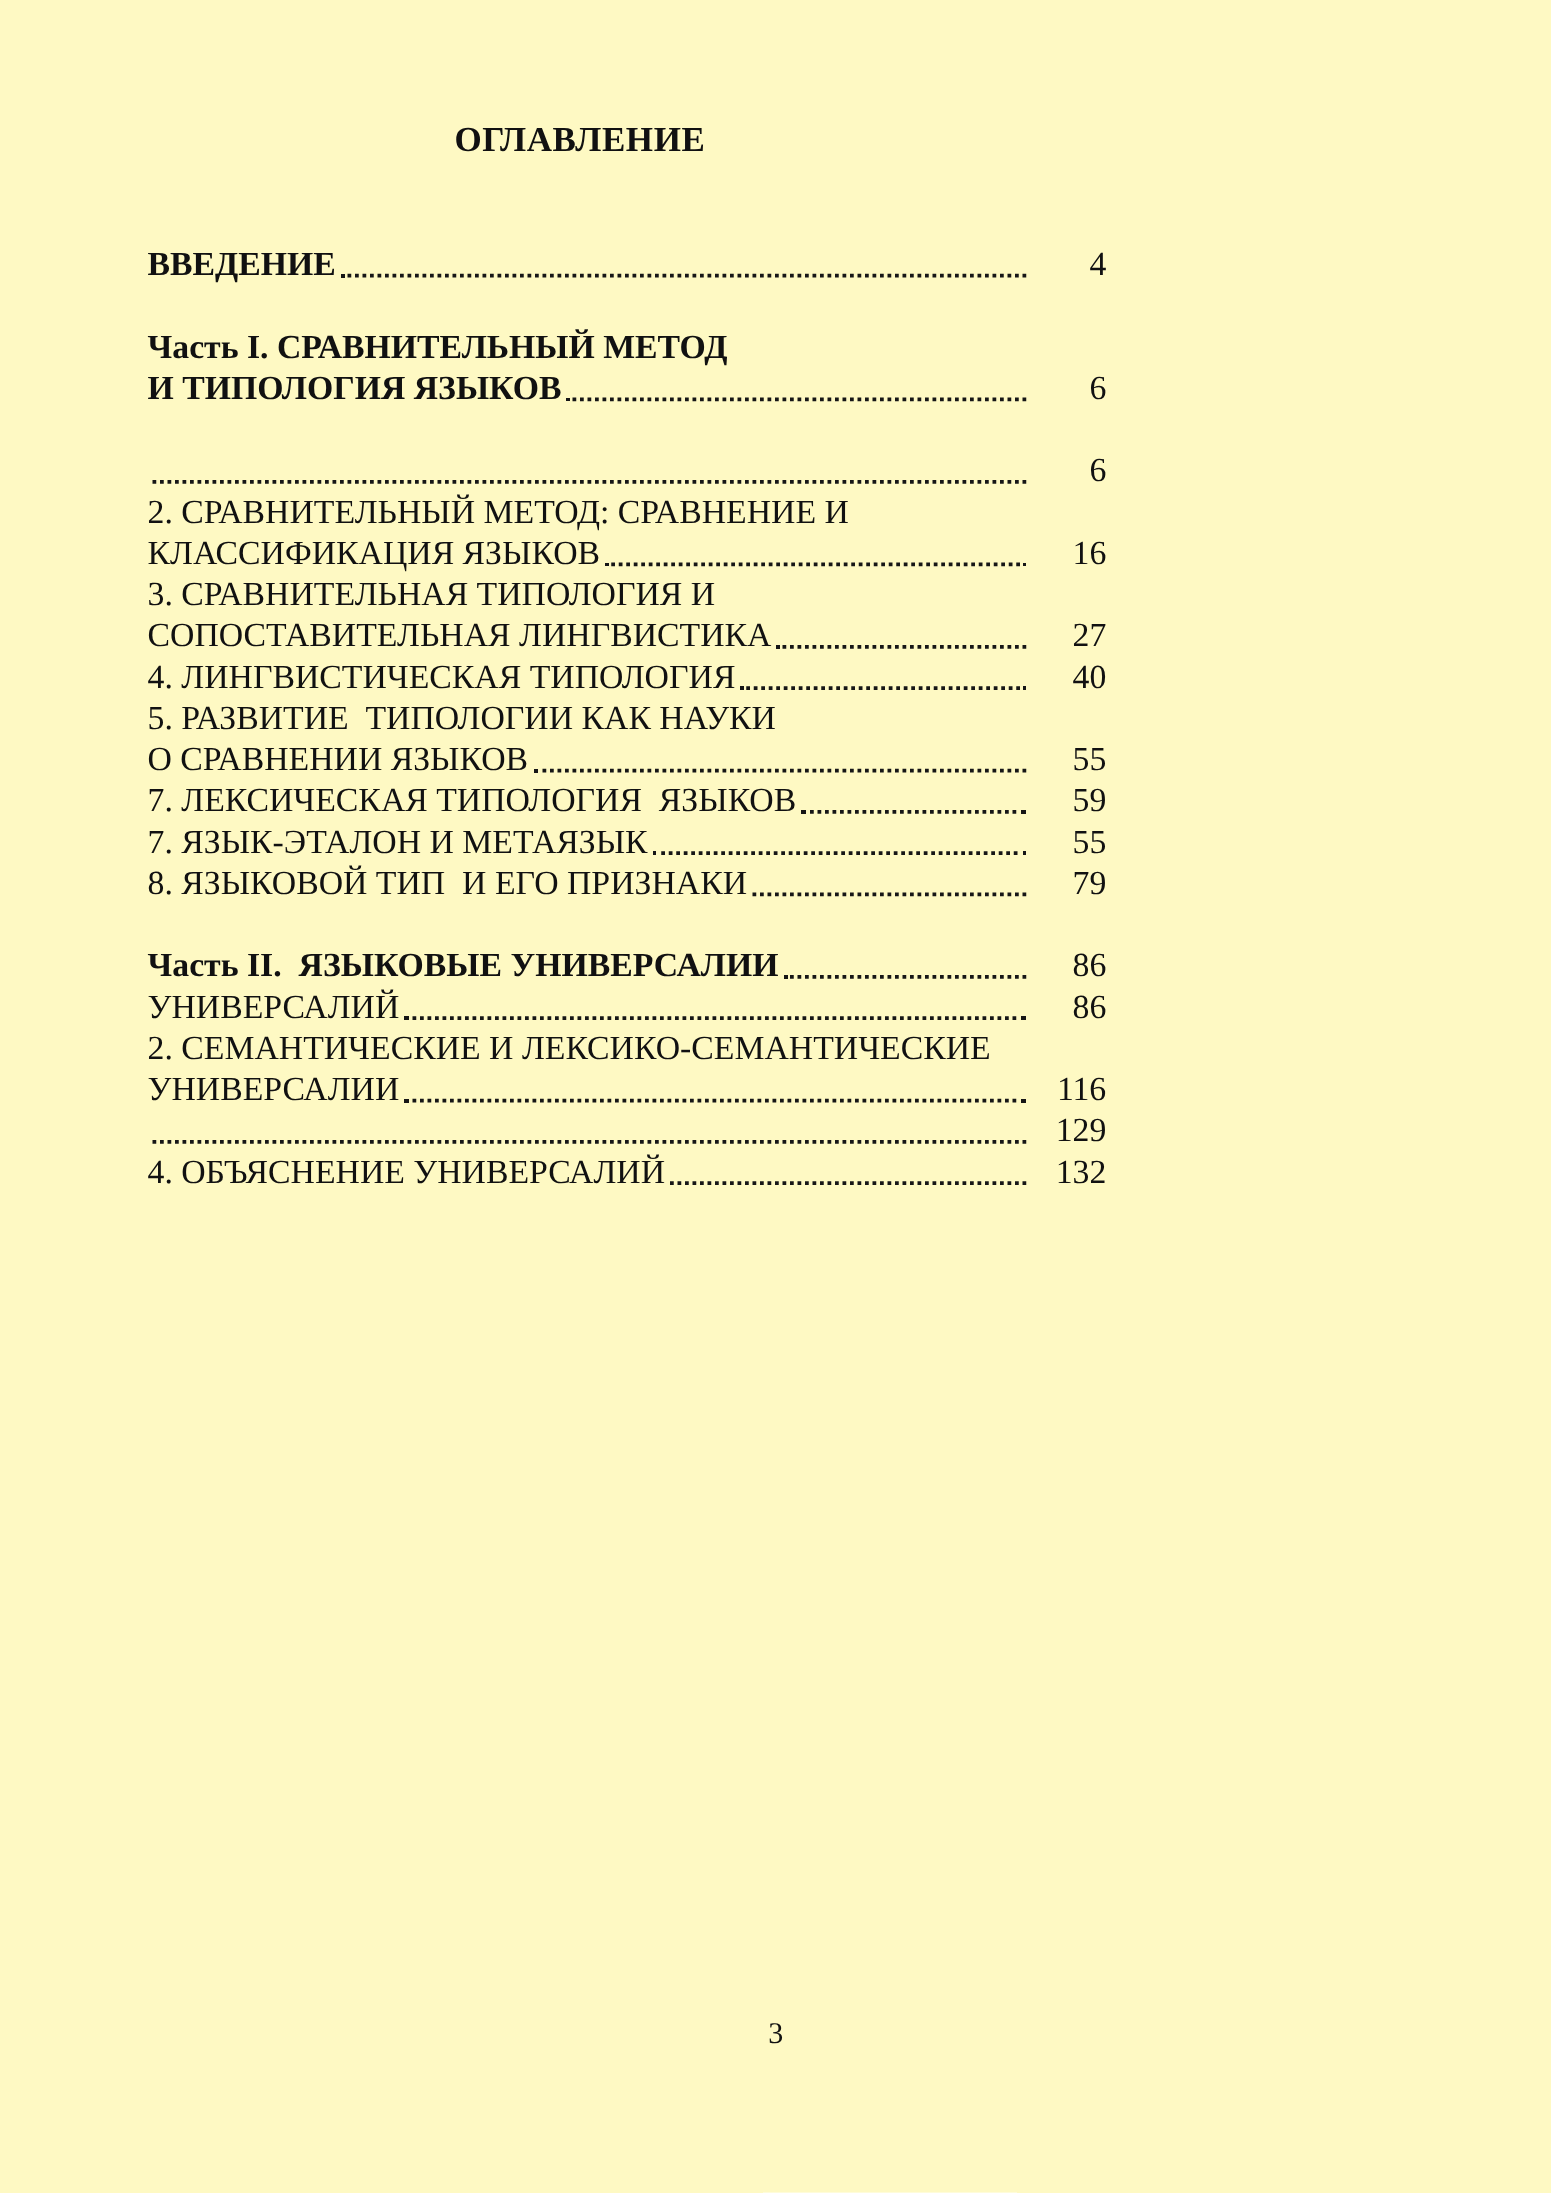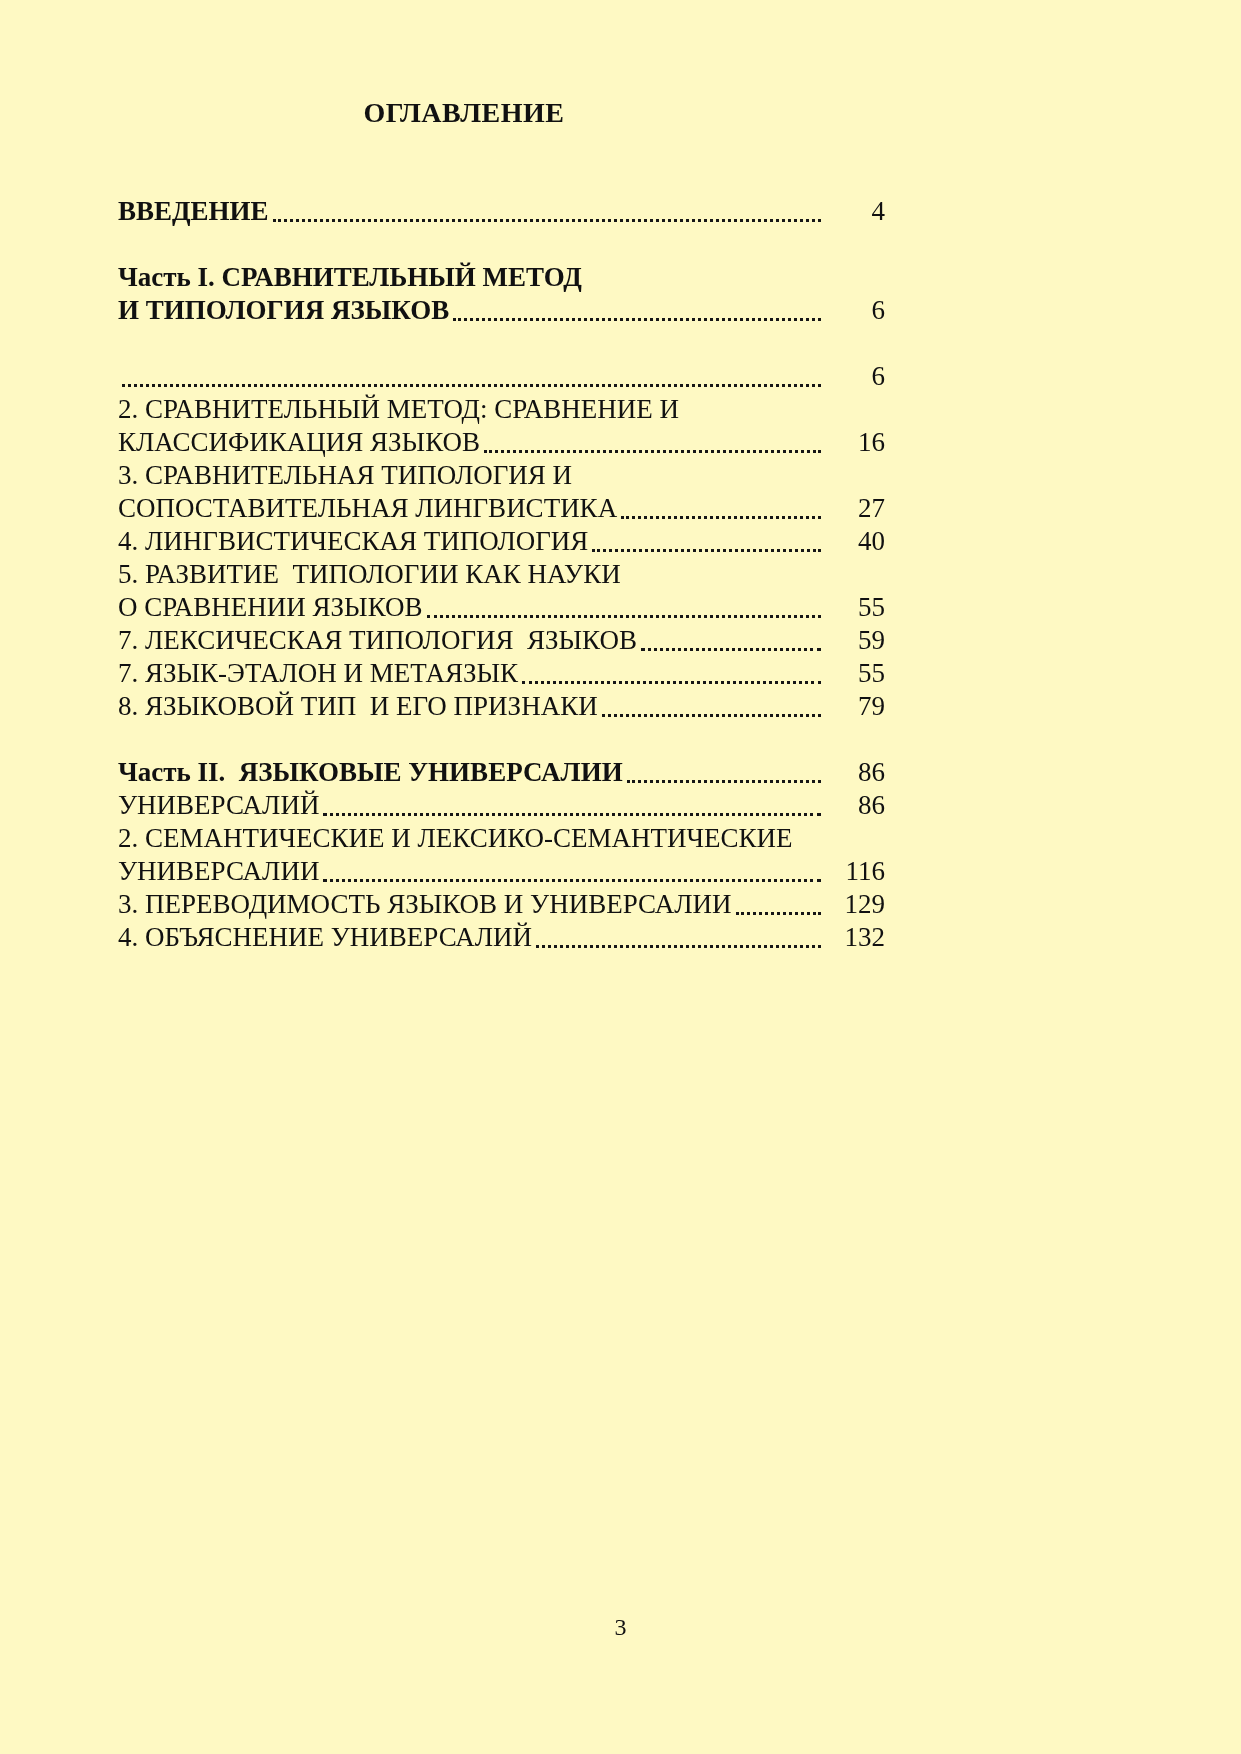--- a/index.html
+++ b/index.html
@@ -96,18 +96,18 @@
         <div class="toc-row"><span class="toc-text">4. ЛИНГВИСТИЧЕСКАЯ ТИПОЛОГИЯ</span><span class="toc-leader"></span><span class="toc-page">40</span></div>
         <div class="toc-row"><span class="toc-text">5. РАЗВИТИЕ  ТИПОЛОГИИ КАК НАУКИ</span></div>
         <div class="toc-row"><span class="toc-text">О СРАВНЕНИИ ЯЗЫКОВ</span><span class="toc-leader"></span><span class="toc-page">55</span></div>
         <div class="toc-row"><span class="toc-text">7. ЛЕКСИЧЕСКАЯ ТИПОЛОГИЯ  ЯЗЫКОВ</span><span class="toc-leader"></span><span class="toc-page">59</span></div>
         <div class="toc-row"><span class="toc-text">7. ЯЗЫК-ЭТАЛОН И МЕТАЯЗЫК</span><span class="toc-leader"></span><span class="toc-page">55</span></div>
         <div class="toc-row"><span class="toc-text">8. ЯЗЫКОВОЙ ТИП  И ЕГО ПРИЗНАКИ</span><span class="toc-leader"></span><span class="toc-page">79</span></div>
         <div class="toc-row bold gap-before"><span class="toc-text">Часть II.  ЯЗЫКОВЫЕ УНИВЕРСАЛИИ</span><span class="toc-leader"></span><span class="toc-page">86</span></div>
         <div class="toc-row"><span class="toc-text">УНИВЕРСАЛИЙ</span><span class="toc-leader"></span><span class="toc-page">86</span></div>
         <div class="toc-row"><span class="toc-text">2. СЕМАНТИЧЕСКИЕ И ЛЕКСИКО-СЕМАНТИЧЕСКИЕ</span></div>
         <div class="toc-row"><span class="toc-text">УНИВЕРСАЛИИ</span><span class="toc-leader"></span><span class="toc-page">116</span></div>
-        <div class="toc-row"><span class="toc-text">3. ПЕРЕВОДИМОСТЬ ЯЗЫКОВ И УНИВЕРСАЛИИ</span><span class="toc-leader"></span><span class="toc-page">129</span></div>
+        <div class="toc-row"><span class="toc-leader"></span><span class="toc-page">129</span></div>
         <div class="toc-row"><span class="toc-text">4. ОБЪЯСНЕНИЕ УНИВЕРСАЛИЙ</span><span class="toc-leader"></span><span class="toc-page">132</span></div>
       </div>
   </div>
   <div class="folio">3</div>
 </div>
 
 </body></html>

